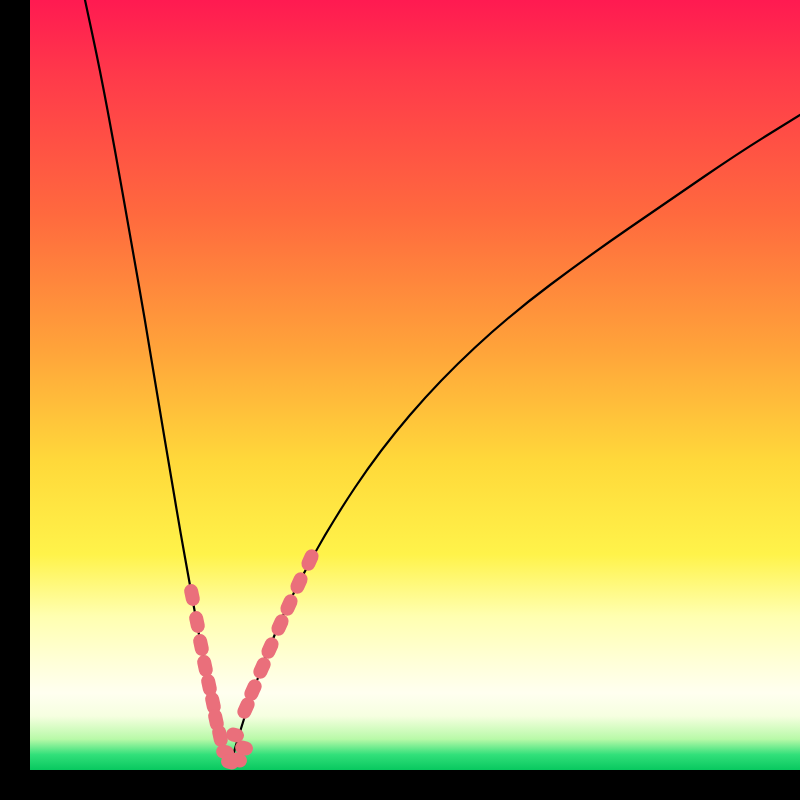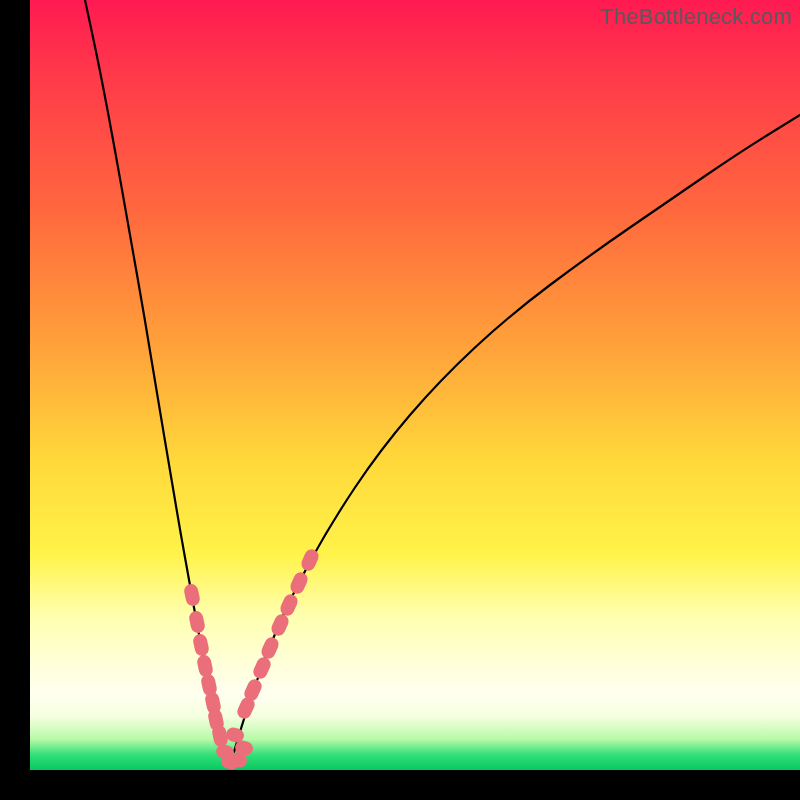--- a/index.html
+++ b/index.html
@@ -69,21 +69,20 @@
     fill: #ea6f7b;
     stroke: none;
   }
 </style>
 </head>
 <body>
 
 <div class="frame">
   <div class="plot-area">
 
-    <div class="watermark">TheBottleneck.com</div>
 
     <svg class="curves" viewBox="0 0 770 770">
       <path id="left-curve" class="curve-path" d="M 55 0 Q 55 0 62.5 35 Q 70 70 77.5 110 Q 85 150 92.5 192.5 Q 100 235 107.5 277.5 Q 115 320 121.5 360 Q 128 400 134 435 Q 140 470 145 500 Q 150 530 155 557.5 Q 160 585 164 607.5 Q 168 630 172 650 Q 176 670 179 685 Q 182 700 185 712.5 Q 188 725 190 735 Q 192 745 194 751.5 Q 196 758 197.5 762 T 199 766"></path>
       <path id="right-curve" class="curve-path" d="M 200 766 Q 200 766 204 752 Q 208 738 214 719 Q 220 700 229 675 Q 238 650 250 622.5 Q 262 595 281 560 Q 300 525 325 487.5 Q 350 450 380 415 Q 410 380 445 347.5 Q 480 315 520 285 Q 560 255 600 227.5 Q 640 200 675 176 Q 710 152 740 133.5 T 770 115"></path>
       <g id="beads">
           <g transform="translate(162 595) rotate(78)">
             <rect x="-11" y="-7" width="22" height="14" rx="7" ry="7" class="bead" fill="#ea6f7b"></rect>
           </g>
           <g transform="translate(167 622) rotate(78)">
             <rect x="-11" y="-7" width="22" height="14" rx="7" ry="7" class="bead" fill="#ea6f7b"></rect>

